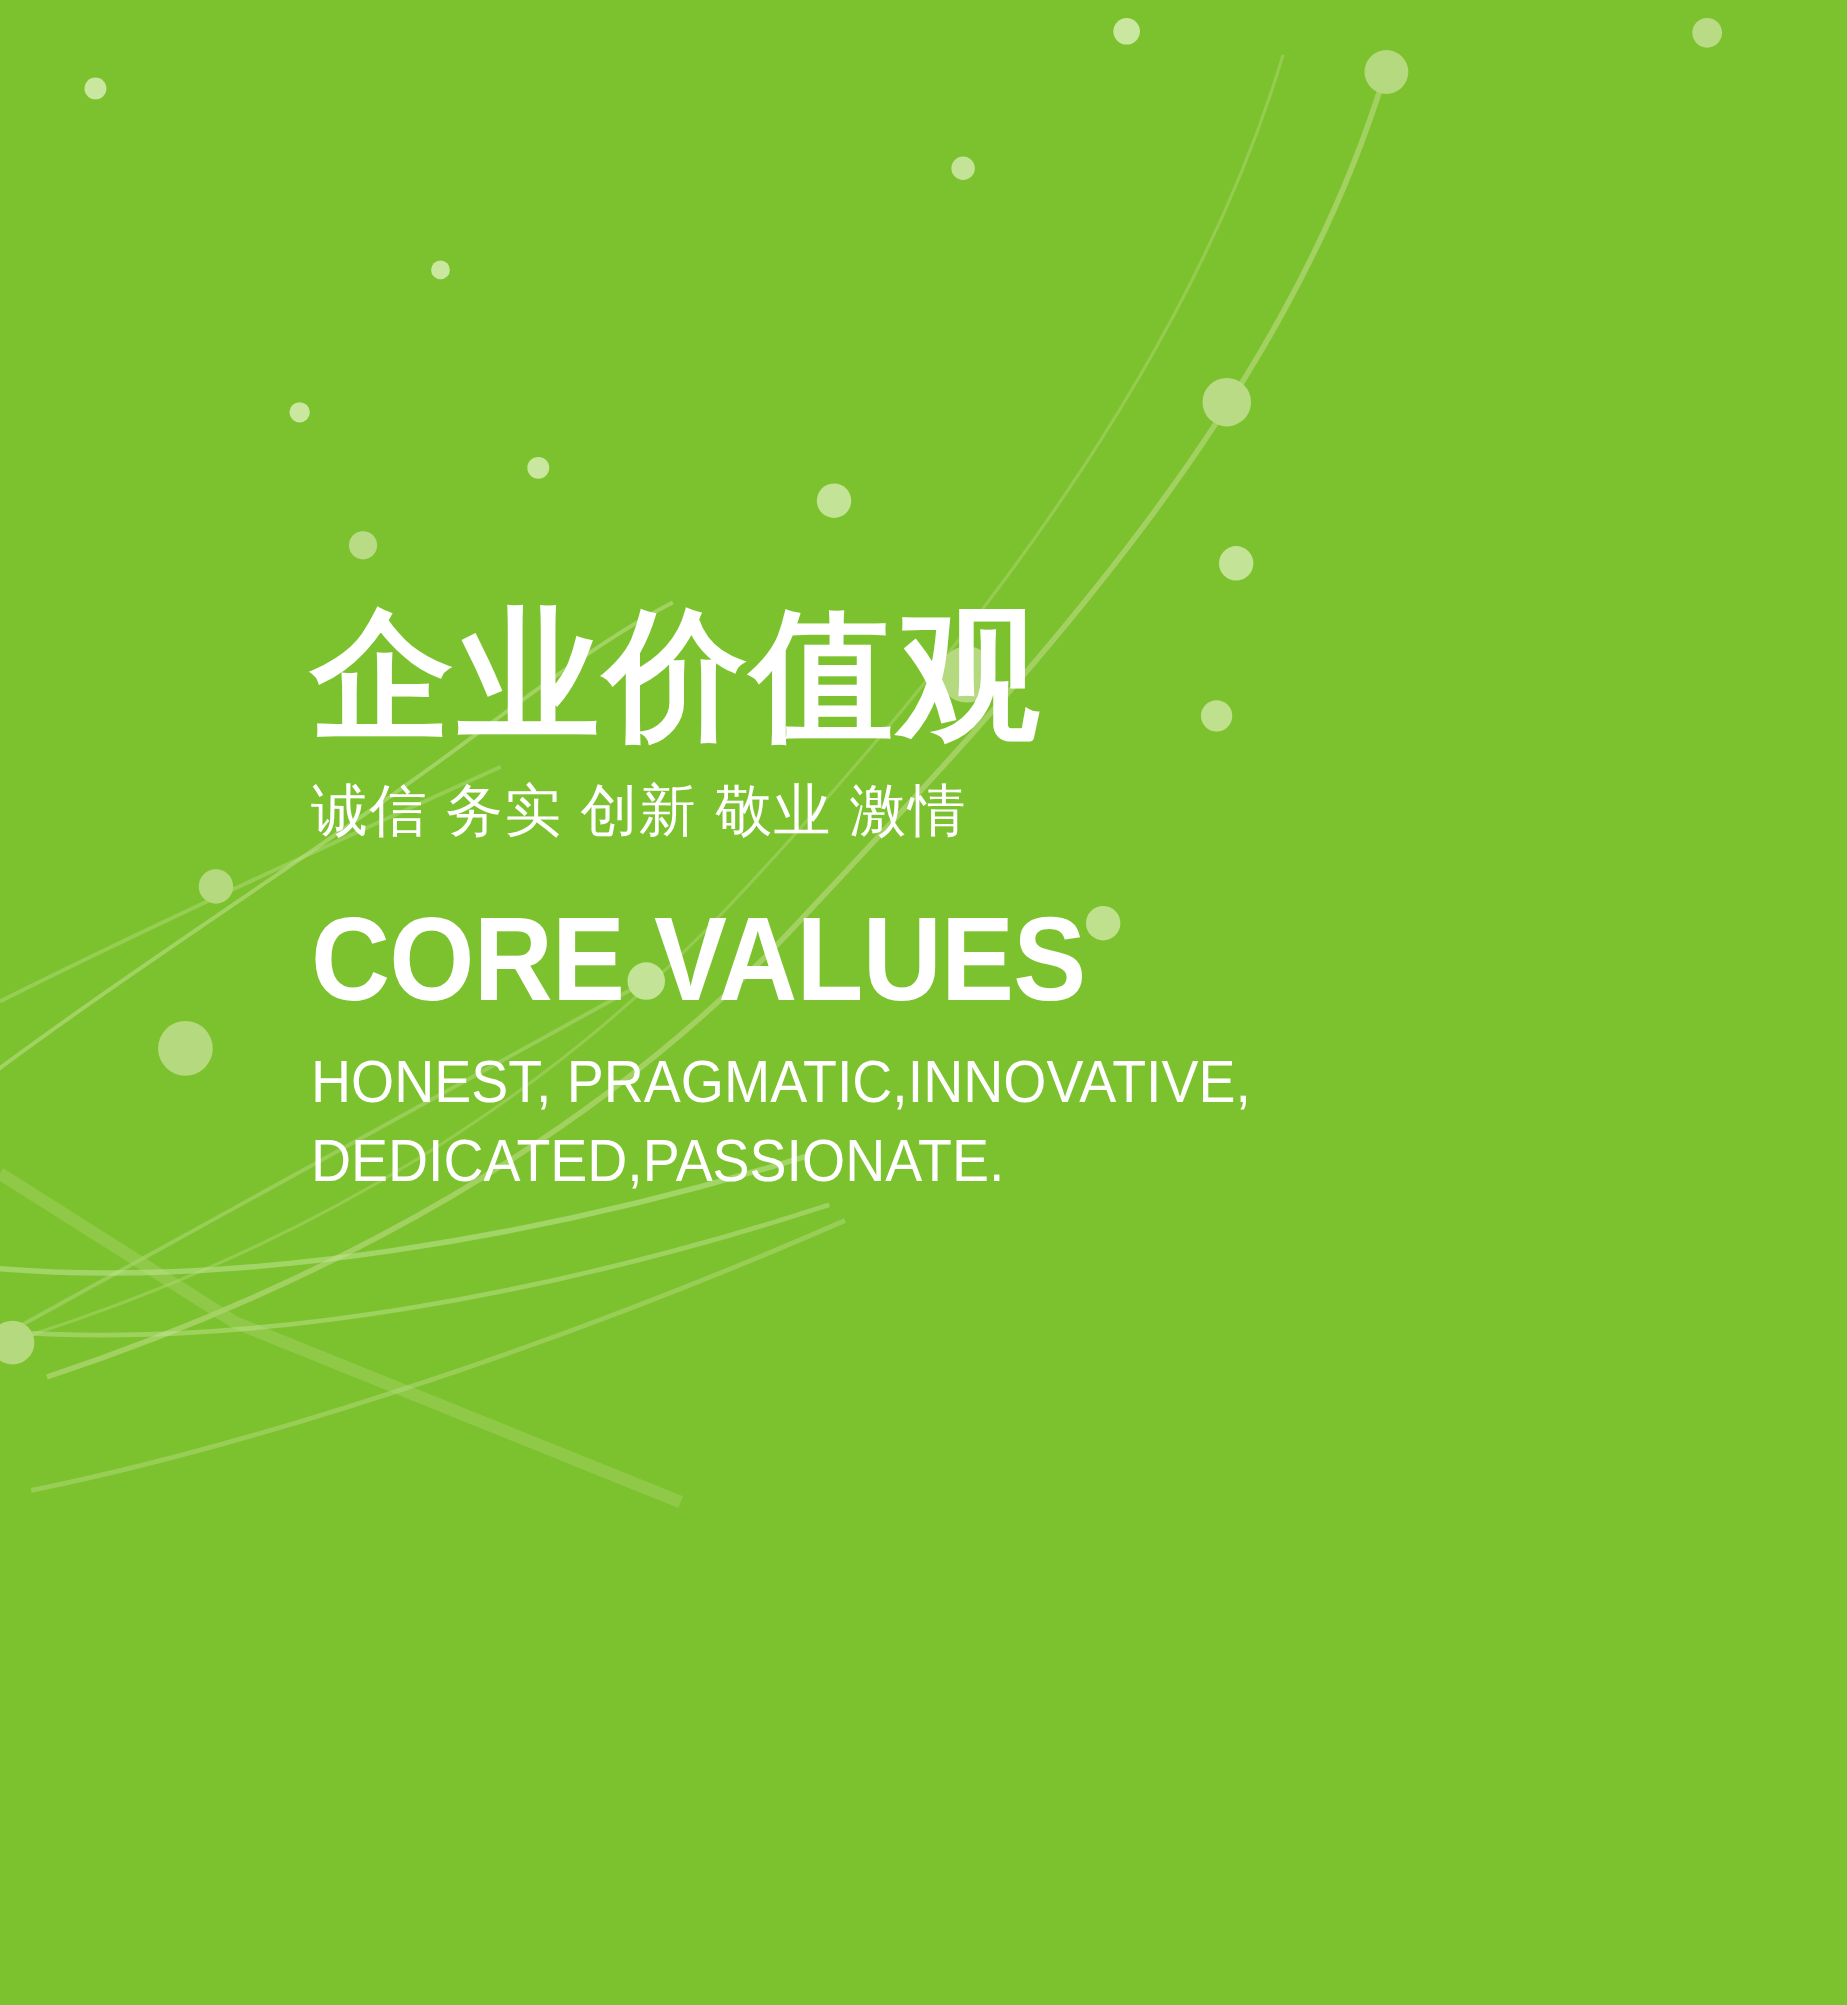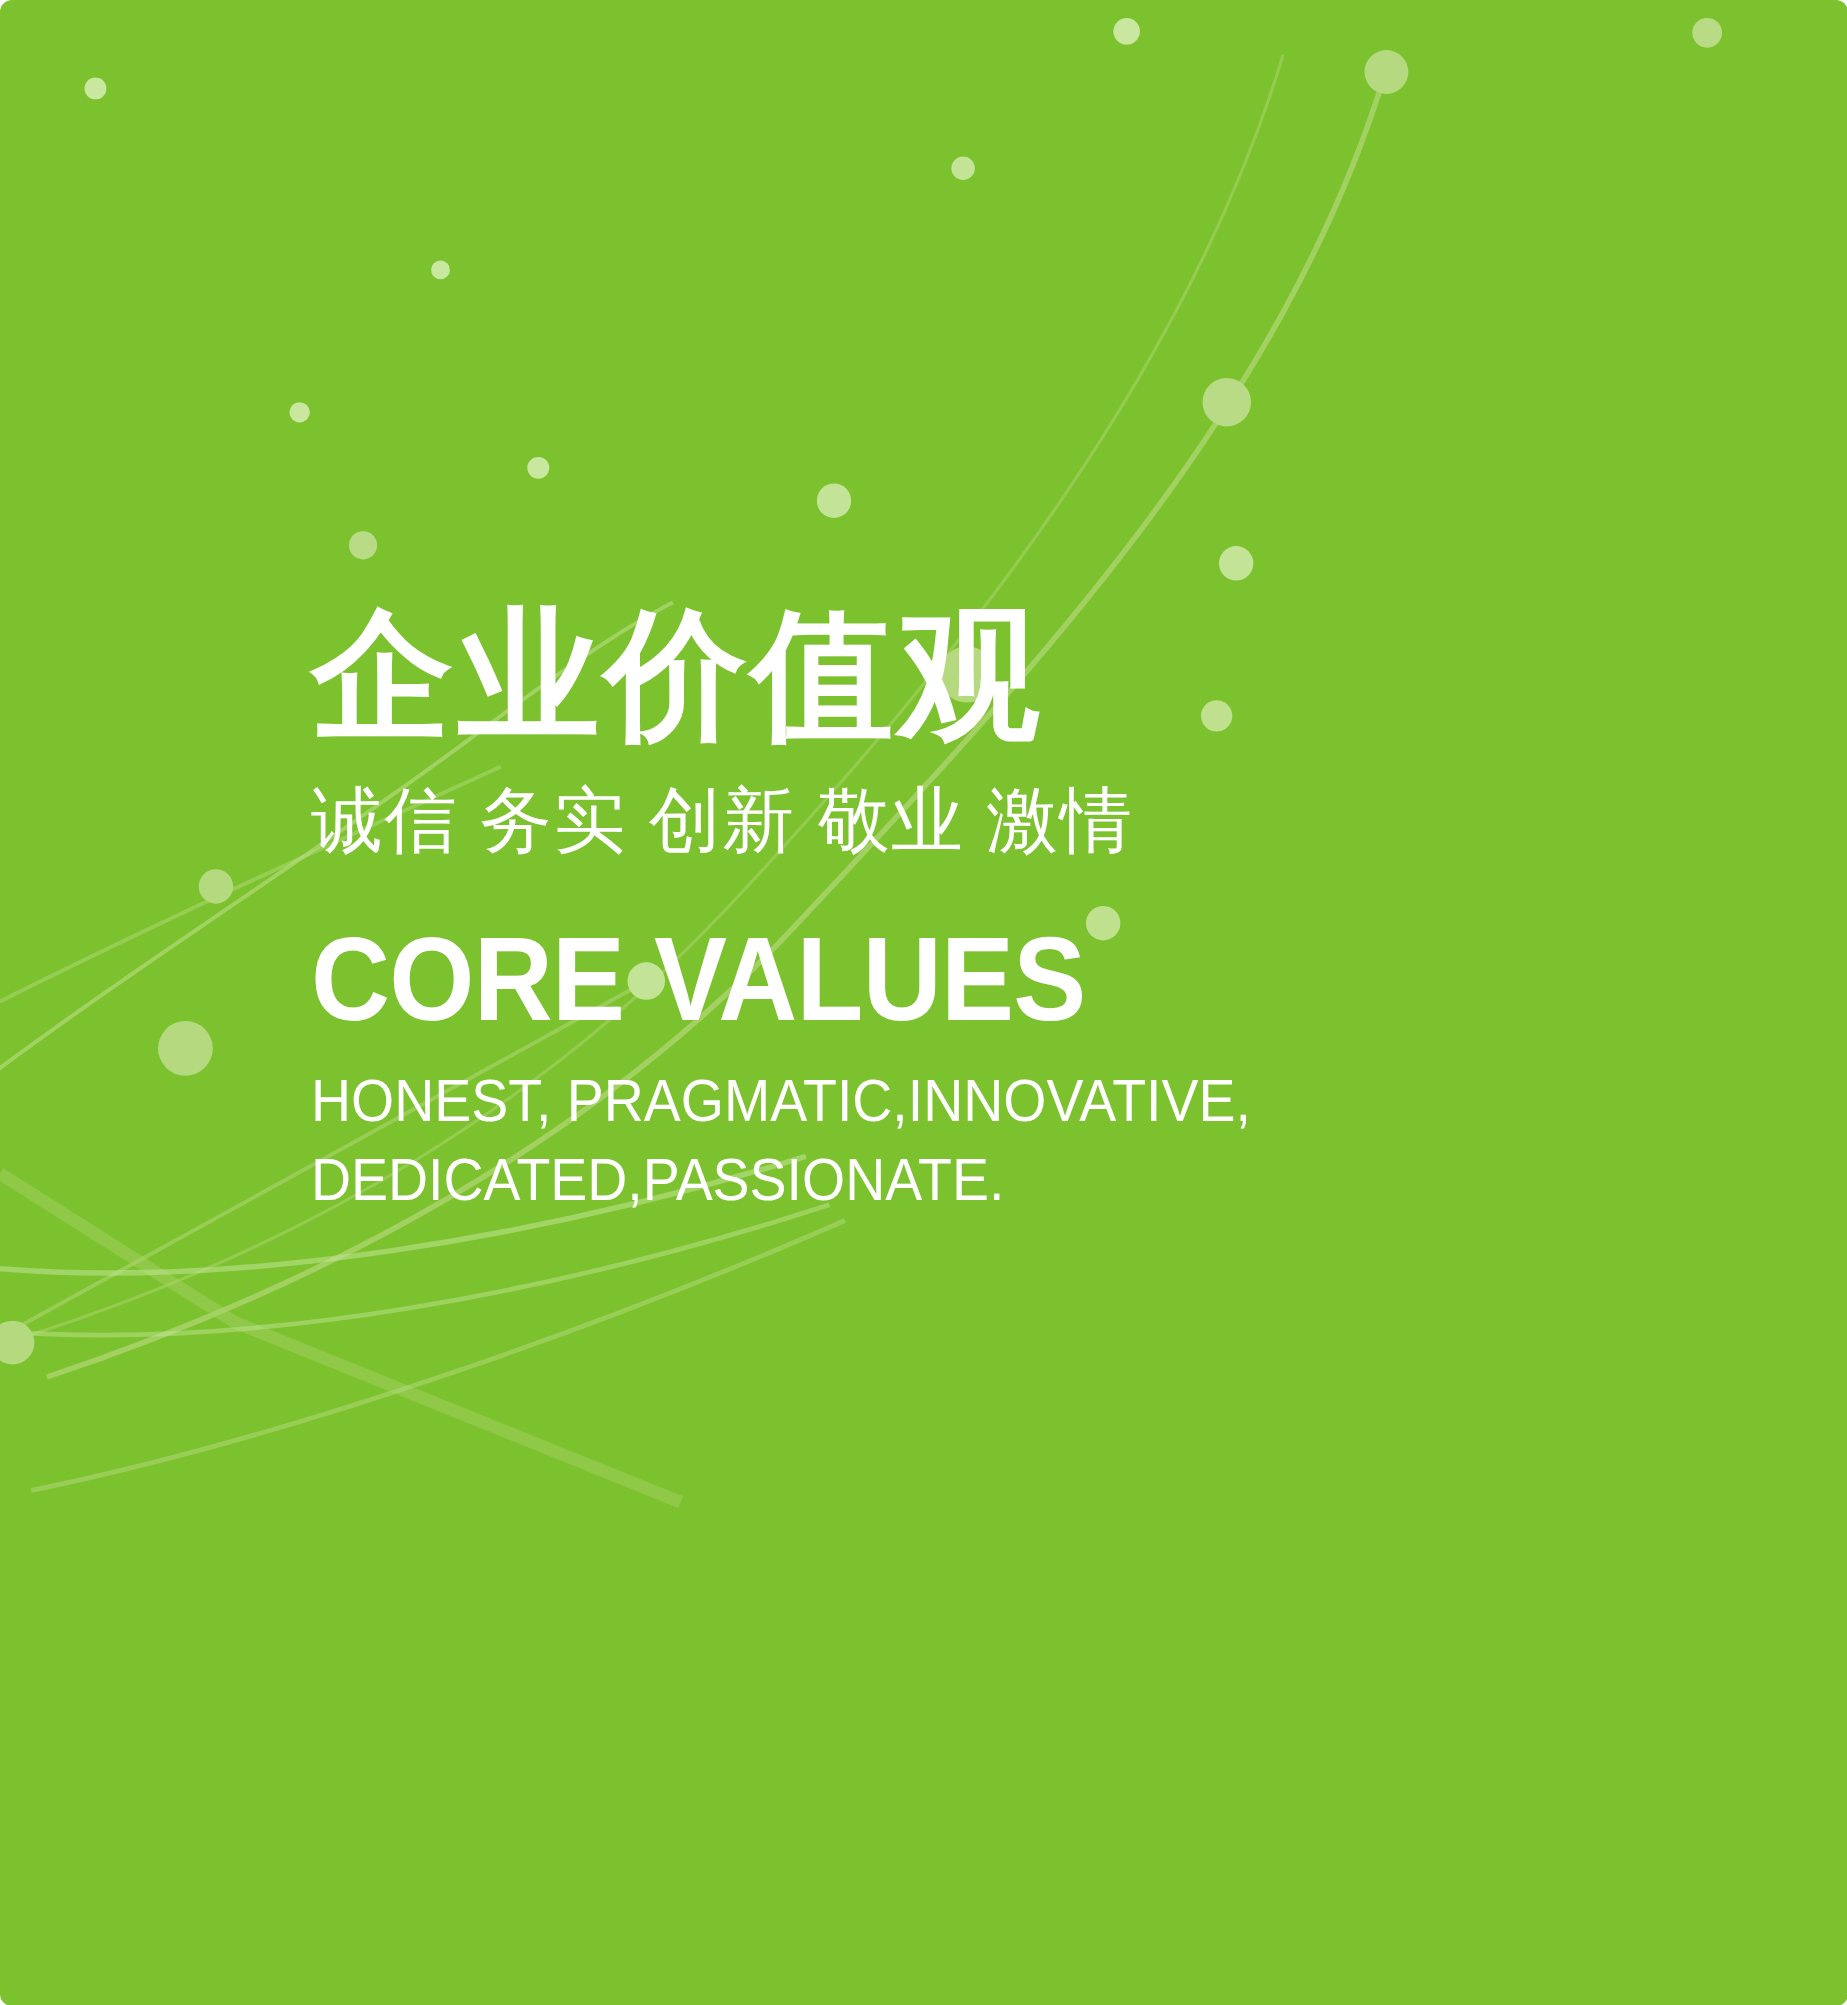--- a/index.html
+++ b/index.html
@@ -8,21 +8,20 @@
     background: #ffffff;
   }
 
   #poster {
     position: relative;
     width: 1848px;
     height: 2006px;
     overflow: hidden;
     background: #7cc22f;
     font-family: "Liberation Sans", sans-serif;
-    border-radius: 12px;
   }
 
   
   #bg-network {
     position: absolute;
     inset: 0;
     width: 100%;
     height: 100%;
     display: block;
     pointer-events: none;
@@ -41,21 +40,21 @@
     font-size: 142px;
     line-height: 1.14;
     font-weight: 700;
     letter-spacing: 4.7px;
     white-space: nowrap;
     margin: 0;
   }
 
   .cn-subtitle {
     color: #ffffff;
-    font-size: 72px;
+    font-size: 57px;
     line-height: 1.32;
     font-weight: 400;
     letter-spacing: 1.6px;
     white-space: nowrap;
     margin: 17px 0 0 0;
   }
 
   .en-title {
     color: #ffffff;
     font-size: 119px;

